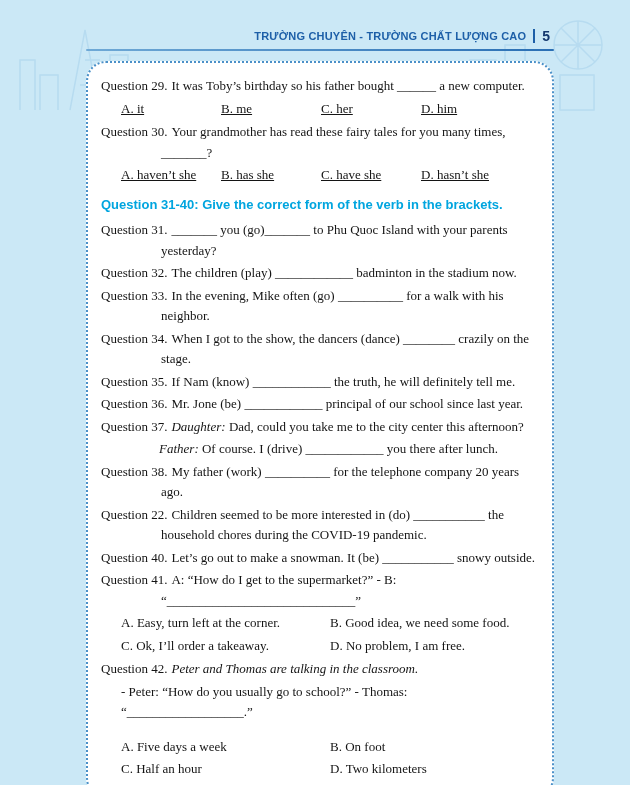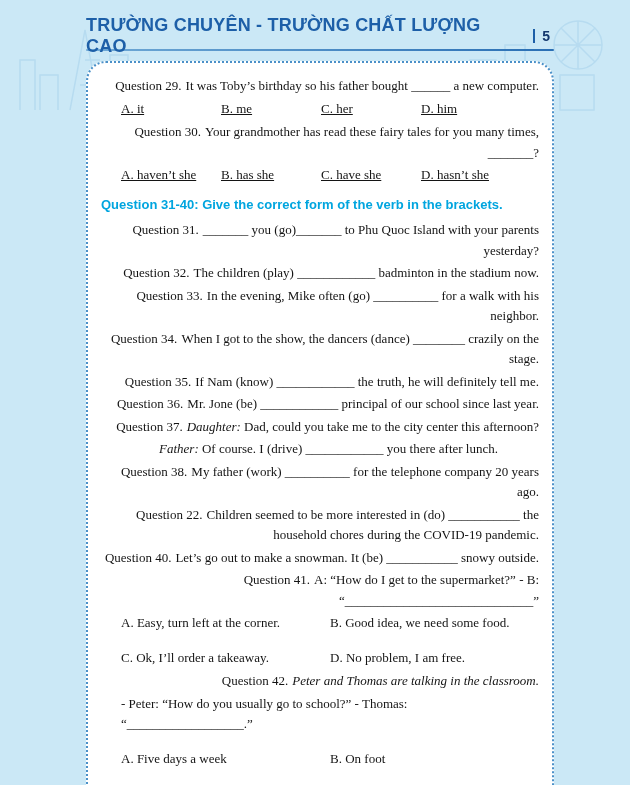--- a/index.html
+++ b/index.html
@@ -19,21 +19,21 @@
     position: relative; z-index: 1;
     margin: 26px 0 0 86px;
     width: 468px;
   }
   .header {
     display: flex; justify-content: flex-end; align-items: center;
     gap: 7px; padding-right: 4px; height: 20px;
   }
   .header-title {
     font-family: "Liberation Sans", "DejaVu Sans", sans-serif;
-    font-weight: bold; font-size: 18px; color: #1d5fa8;
+    font-weight: bold; font-size: 11px; color: #1d5fa8;
     letter-spacing: 0.2px;
   }
   .header-divider {
     width: 0; height: 14px; border-left: 2px solid #1d5fa8;
   }
   .header-page {
     font-family: "Liberation Sans", "DejaVu Sans", sans-serif;
     font-weight: bold; font-size: 14px; color: #14386e;
   }
   .header-rule {
@@ -42,29 +42,29 @@
     border-radius: 1px;
   }
   .content-box {
     margin-top: 10px;
     background: #ffffff;
     border: 2px dotted #4a90c8;
     border-radius: 20px;
     padding: 11px 13px 13px 13px;
     font-size: 13px; line-height: 20.5px; color: #141414;
   }
-  .q { padding-left: 60px; text-indent: -60px; margin: 2px 0; text-align: right; }
+  .q { padding-left: 60px; text-indent: -60px; margin: 2px 0; }
   .q-label { margin-right: 4px; }
   .indent-deep { margin-left: 58px; }
   .indent { margin-left: 20px; margin-top: 2px; margin-bottom: 14px; }
   .it { font-style: italic; }
   .opts4 { display: flex; padding-left: 20px; margin: 1px 0 3px 0; text-decoration: underline; }
   .opts4 > span { width: 100px; flex-shrink: 0; }
   .opts4 > span:last-child { width: auto; }
-  .opts2 { display: grid; grid-template-columns: 1fr 1fr; padding-left: 20px; margin: 1px 0 3px 0; row-gap: 14px; }
+  .opts2 { display: grid; grid-template-columns: 1fr 1fr; padding-left: 20px; margin: 1px 0 3px 0; row-gap: 2px; }
   .sec {
     font-family: "Liberation Sans", "DejaVu Sans", sans-serif;
     font-weight: bold; font-size: 13px; color: #00a5df;
     margin: 9px 0 5px 0;
   }
 </style>
 </head>
 <body>
 
 <svg class="skyline" viewBox="0 0 630 130" fill="none" stroke="#9fcde9" stroke-width="1.5">

